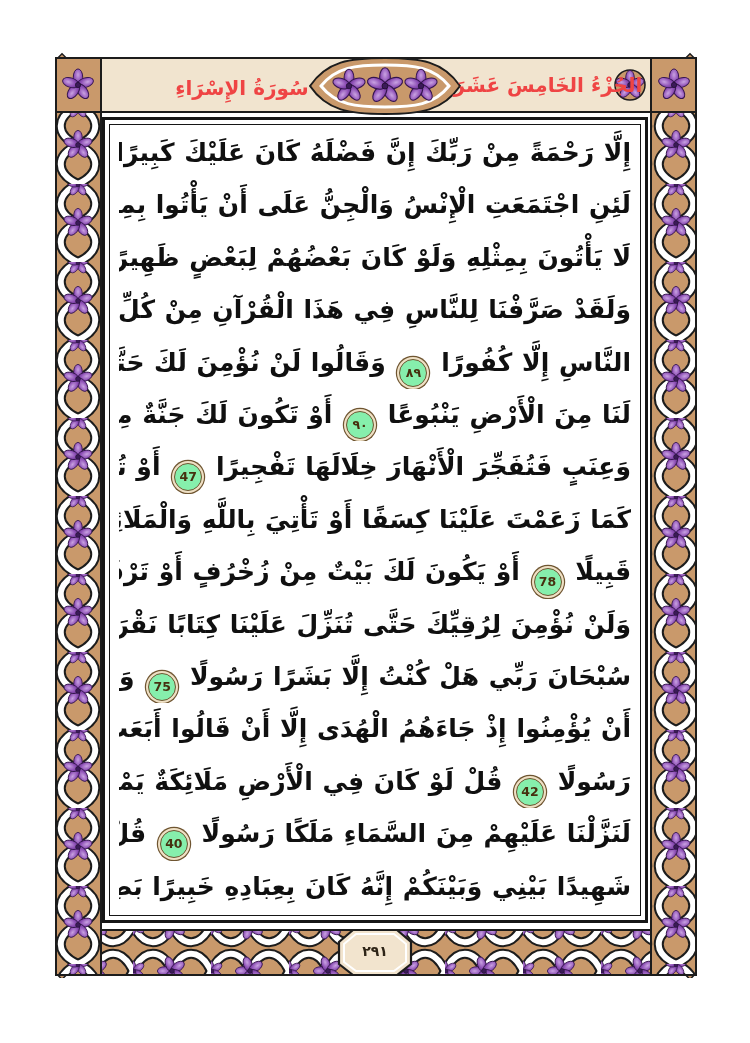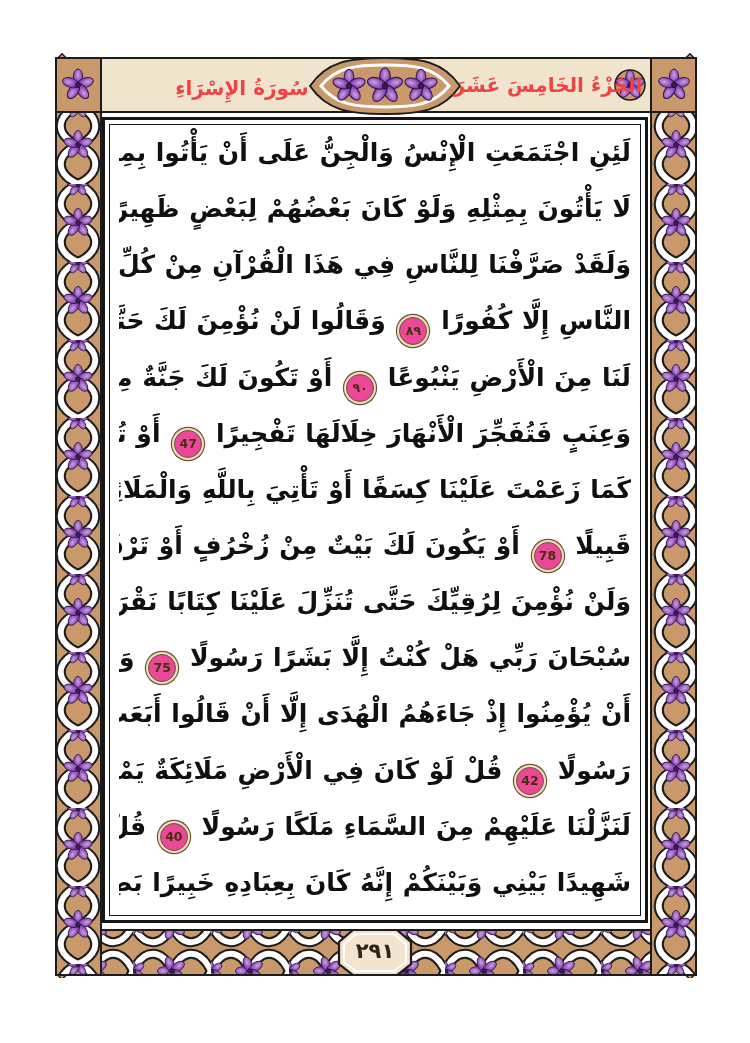--- a/index.html
+++ b/index.html
@@ -10,21 +10,21 @@
   }
   .frame-svg{position:absolute;left:55px;top:28px;width:642px;height:950px;}
   .hdr-label{
     position:absolute;z-index:5;text-align:center;color:#ef4444;
     font-size:20px;font-weight:bold;line-height:44px;height:44px;
   }
   #surah-label{left:148px;top:66px;width:188px;}
   #juz-label{left:448px;top:63px;width:200px;}
   #page-number{
     position:absolute;z-index:5;left:341px;top:930px;width:68px;height:44px;
-    text-align:center;font-size:21px;font-weight:bold;color:#2e2417;line-height:42px;
+    text-align:center;font-size:14px;font-weight:bold;color:#2e2417;line-height:42px;
   }
   .text-frame{
     position:absolute;left:102px;top:117px;width:546px;height:806px;
     border:3.5px solid #161616;background:#ffffff;box-sizing:border-box;z-index:4;
   }
   .text-frame-inner{
     position:absolute;inset:4px;border:1.6px solid #161616;box-sizing:border-box;
   }
   .qlines{
     position:absolute;inset:2px 9px;display:flex;flex-direction:column;
@@ -32,21 +32,21 @@
   .qline{
     flex:1;display:block;text-align:justify;text-align-last:justify;
     font-size:25px;font-weight:bold;color:#101010;
     line-height:52px;white-space:nowrap;overflow:hidden;
     word-spacing:1px;
   }
   .qtext{display:inline;}
   .ayah{
     display:inline-flex;align-items:center;justify-content:center;
     width:26px;height:26px;border-radius:50%;
-    background:#ec4899;border:1.2px solid #6f5531;
+    background:#86efac;border:1.2px solid #6f5531;
     box-shadow:0 0 0 2px #efe0c5,0 0 0 3.2px #6f5531;
     font-size:12.5px;font-weight:bold;color:#46300f;
     vertical-align:-6px;margin:0 4px;
   }
 </style>
 </head>
 <body>
 
 <svg class="frame-svg" viewBox="0 0 642 950" aria-hidden="true">
   <defs>
@@ -118,20 +118,21 @@
     <polygon points="301,906 339,906 351,916 351,934 339,943 301,943 289,934 289,916" fill="none" stroke="#ffffff" stroke-width="2"></polygon>
   </g>
 </svg>
 
 <div class="hdr-label" id="surah-label">سُورَةُ الإِسْرَاءِ</div>
 <div class="hdr-label" id="juz-label">الجُزْءُ الخَامِسَ عَشَرَ</div>
 
 <div class="text-frame">
   <div class="text-frame-inner">
     <div class="qlines" dir="rtl">
+        <div class="qline"><span class="qtext">إِلَّا رَحْمَةً مِنْ رَبِّكَ إِنَّ فَضْلَهُ كَانَ عَلَيْكَ كَبِيرًا</span>  </div>
         <div class="qline"><span class="qtext">لَئِنِ اجْتَمَعَتِ الْإِنْسُ وَالْجِنُّ عَلَى أَنْ يَأْتُوا بِمِثْلِ هَذَا الْقُرْآنِ</span></div>
         <div class="qline"><span class="qtext">لَا يَأْتُونَ بِمِثْلِهِ وَلَوْ كَانَ بَعْضُهُمْ لِبَعْضٍ ظَهِيرًا</span> </div>
         <div class="qline"><span class="qtext">وَلَقَدْ صَرَّفْنَا لِلنَّاسِ فِي هَذَا الْقُرْآنِ مِنْ كُلِّ مَثَلٍ فَأَبَى أَكْثَرُ</span></div>
         <div class="qline"><span class="qtext">النَّاسِ إِلَّا كُفُورًا</span> <span class="ayah">٨٩</span> <span class="qtext">وَقَالُوا لَنْ نُؤْمِنَ لَكَ حَتَّى تَفْجُرَ</span></div>
         <div class="qline"><span class="qtext">لَنَا مِنَ الْأَرْضِ يَنْبُوعًا</span> <span class="ayah">٩٠</span> <span class="qtext">أَوْ تَكُونَ لَكَ جَنَّةٌ مِنْ نَخِيلٍ</span></div>
         <div class="qline"><span class="qtext">وَعِنَبٍ فَتُفَجِّرَ الْأَنْهَارَ خِلَالَهَا تَفْجِيرًا</span> <span class="ayah">47</span> <span class="qtext">أَوْ تُسْقِطَ السَّمَاءَ</span></div>
         <div class="qline"><span class="qtext">كَمَا زَعَمْتَ عَلَيْنَا كِسَفًا أَوْ تَأْتِيَ بِاللَّهِ وَالْمَلَائِكَةِ</span></div>
         <div class="qline"><span class="qtext">قَبِيلًا</span> <span class="ayah">78</span> <span class="qtext">أَوْ يَكُونَ لَكَ بَيْتٌ مِنْ زُخْرُفٍ أَوْ تَرْقَى فِي السَّمَاءِ</span></div>
         <div class="qline"><span class="qtext">وَلَنْ نُؤْمِنَ لِرُقِيِّكَ حَتَّى تُنَزِّلَ عَلَيْنَا كِتَابًا نَقْرَؤُهُ قُلْ</span></div>
         <div class="qline"><span class="qtext">سُبْحَانَ رَبِّي هَلْ كُنْتُ إِلَّا بَشَرًا رَسُولًا</span> <span class="ayah">75</span> <span class="qtext">وَمَا مَنَعَ النَّاسَ</span></div>

